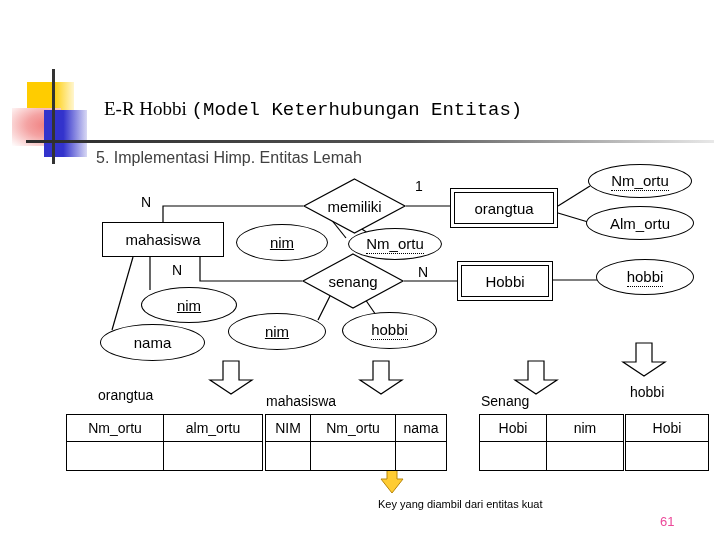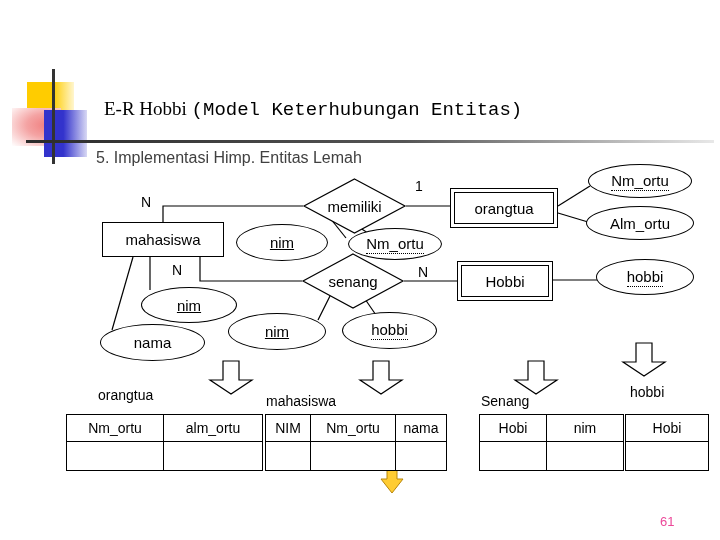--- a/index.html
+++ b/index.html
@@ -378,15 +378,16 @@
     <tbody>
         <tr>
       <td style="width:82px;">Hobi</td>
     </tr>
     <tr class="body">
       <td></td>
     </tr>
   </tbody>
     </table>
 
+  <div class="footnote">Key yang diambil dari entitas kuat</div>
   <div class="pagenum">61</div>
 
 </div>
 
 </body></html>

